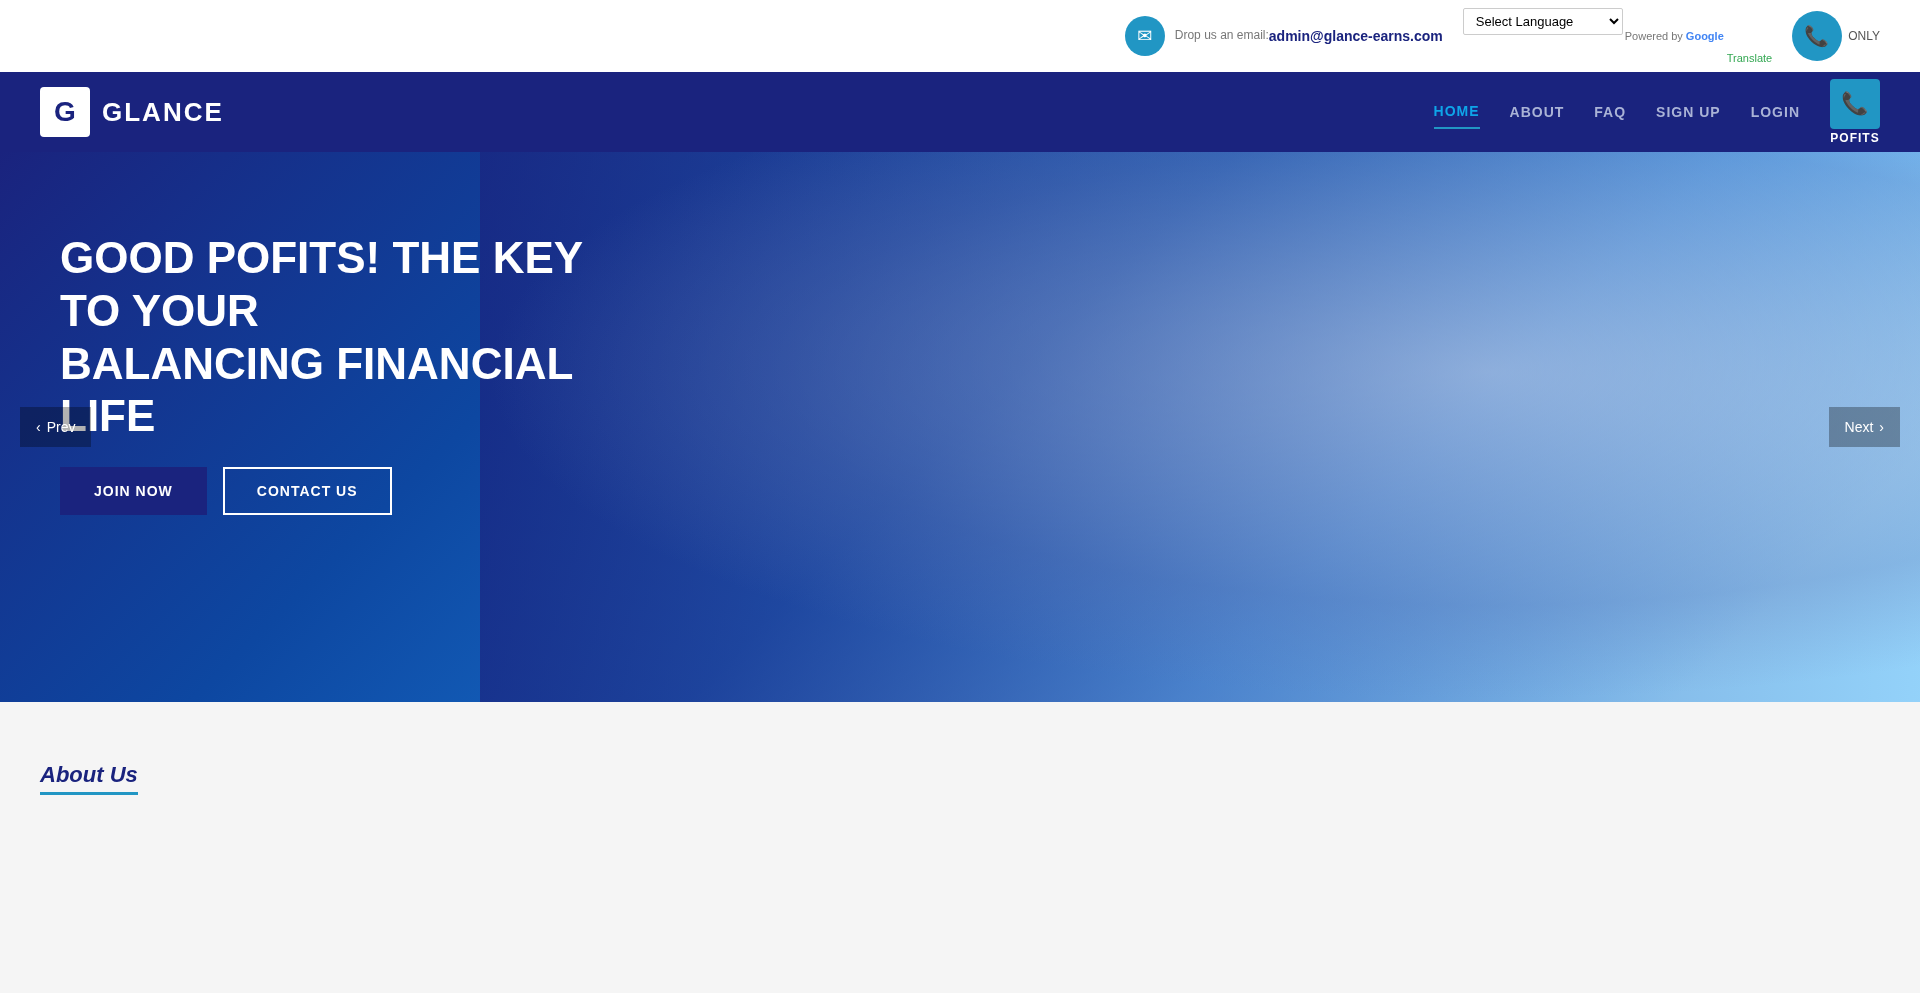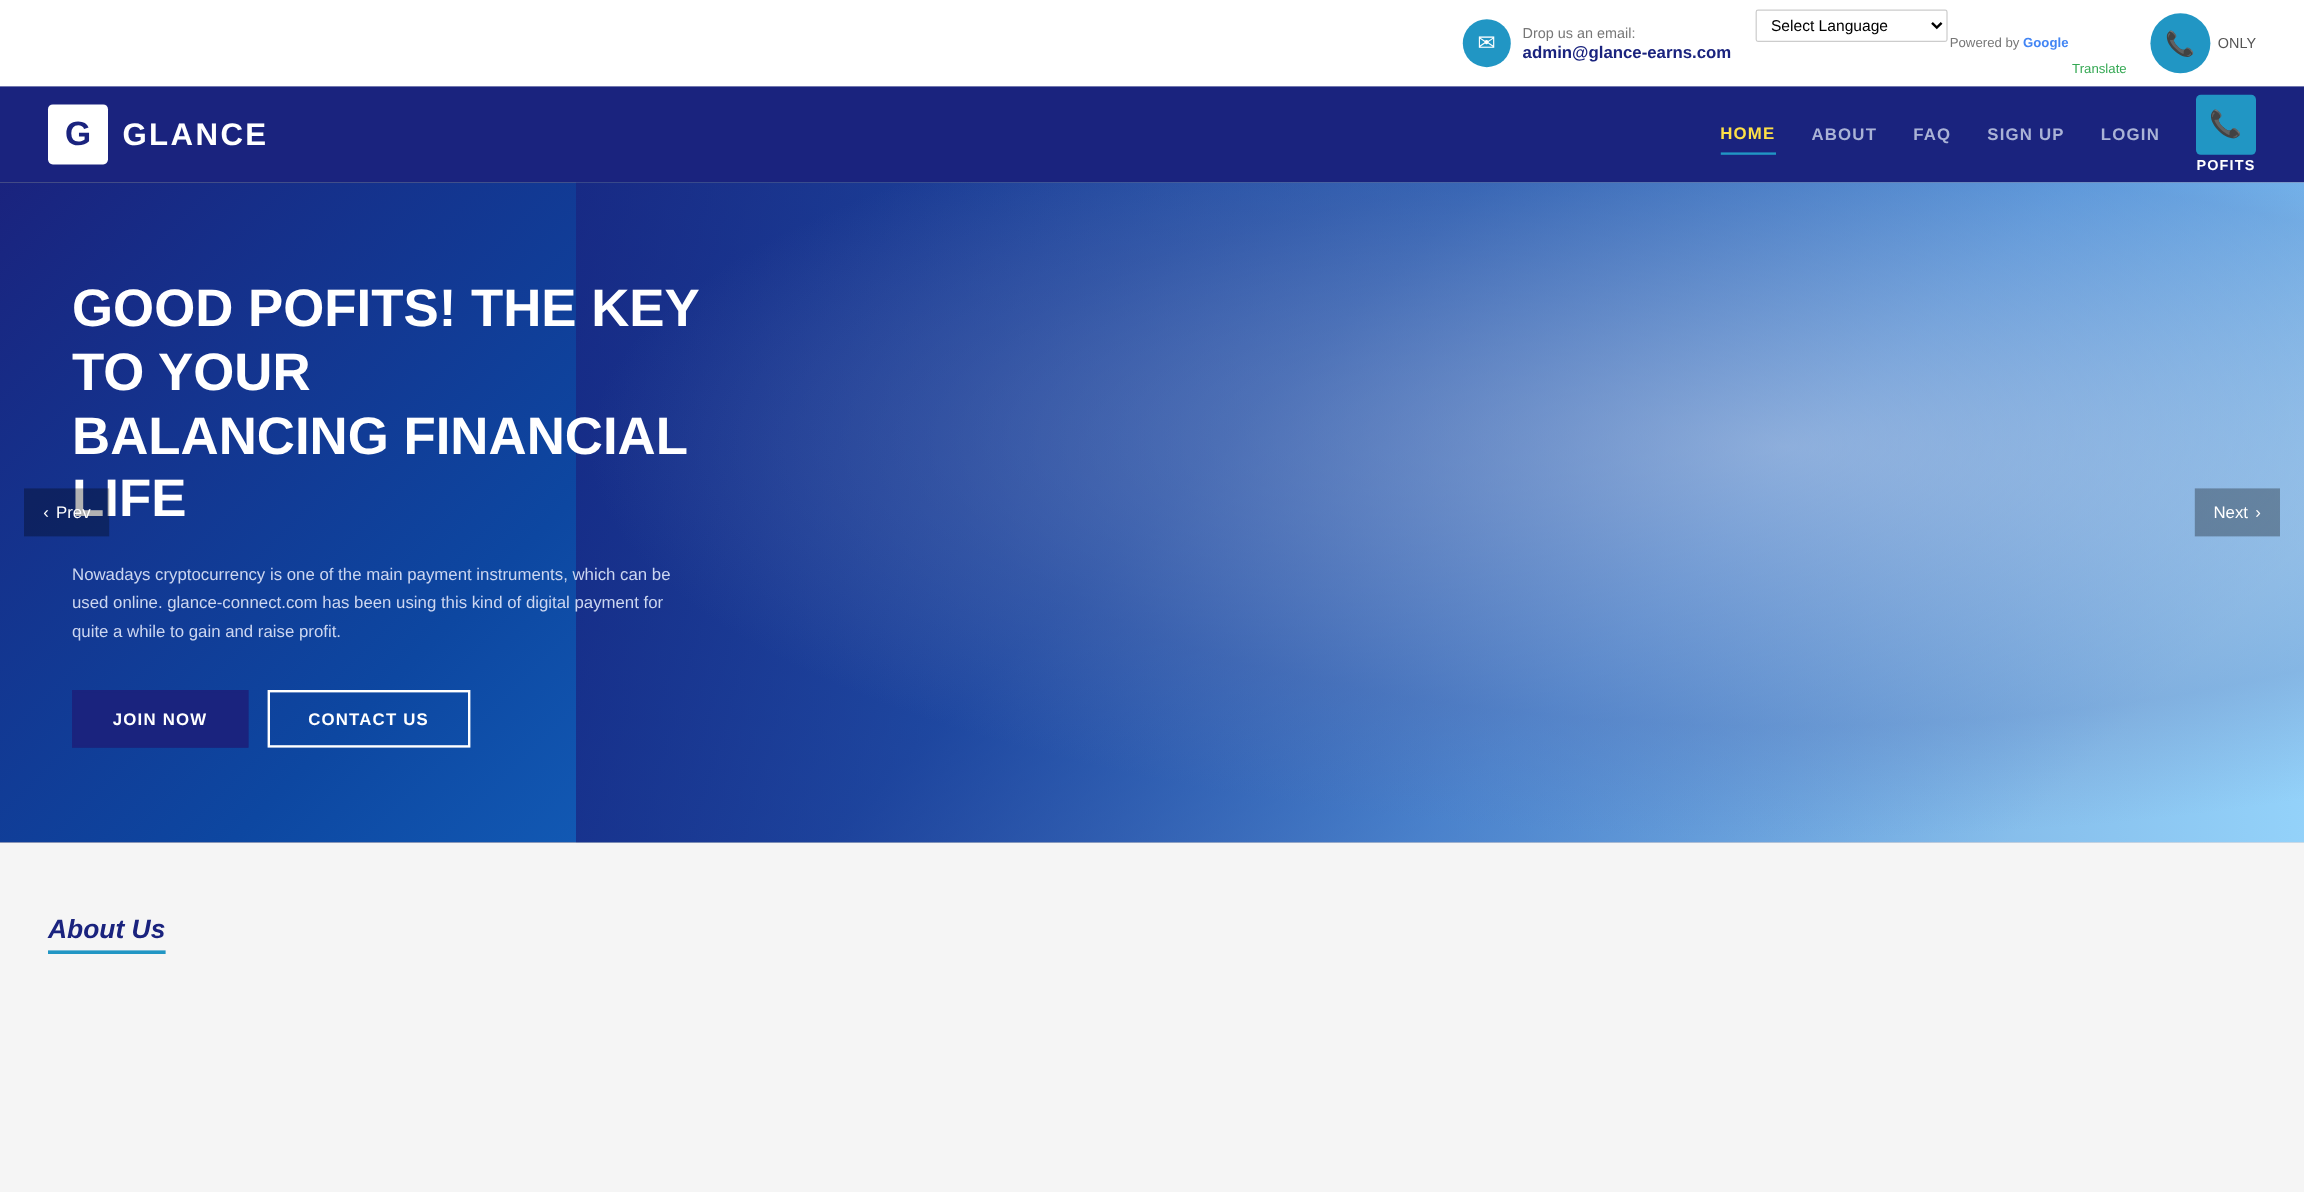--- a/index.html
+++ b/index.html
@@ -25,21 +25,21 @@
       background: #2196c4;
       border-radius: 50%;
       display: flex;
       align-items: center;
       justify-content: center;
       color: white;
       font-size: 18px;
     }
     .email-text-block {
       display: flex;
-      flex-direction: column;
+      flex-direction: row;
       justify-content: center;
     }
     .email-label {
       font-size: 12px;
       color: #777;
     }
     .email-address {
       font-size: 14px;
       font-weight: bold;
       color: #1a237e;
@@ -125,21 +125,21 @@
     .nav-link {
       color: #aab3d6;
       text-decoration: none;
       font-size: 14px;
       font-weight: bold;
       letter-spacing: 1px;
       padding: 8px 0;
       cursor: pointer;
     }
     .nav-link.active {
-      color: #fde047;
+      color: #0ea5e9;
       border-bottom: 2px solid #2196c4;
     }
 
     
     .hero {
       position: relative;
       height: 550px;
       overflow: hidden;
       background: linear-gradient(to right, rgba(15, 25, 80, 0.85) 40%, rgba(15, 25, 80, 0.3) 100%);
     }
@@ -368,21 +368,20 @@
   <button class="prev-arrow">
     <span>‹</span>
     <span>Prev</span>
   </button>
 
   <div class="hero-content">
     <h1 class="hero-title">
       <span>GOOD POFITS! THE KEY TO YOUR</span><br>
       <span>BALANCING FINANCIAL LIFE</span>
     </h1>
-    <p class="hero-description">Nowadays cryptocurrency is one of the main payment instruments, which can be used online. glance-connect.com has been using this kind of digital payment for quite a while to gain and raise profit.</p>
     <div class="hero-buttons">
       <button class="btn-join">JOIN NOW</button>
       <button class="btn-contact">CONTACT US</button>
     </div>
   </div>
 
   <button class="next-arrow">
     <span>Next</span>
     <span>›</span>
   </button>

